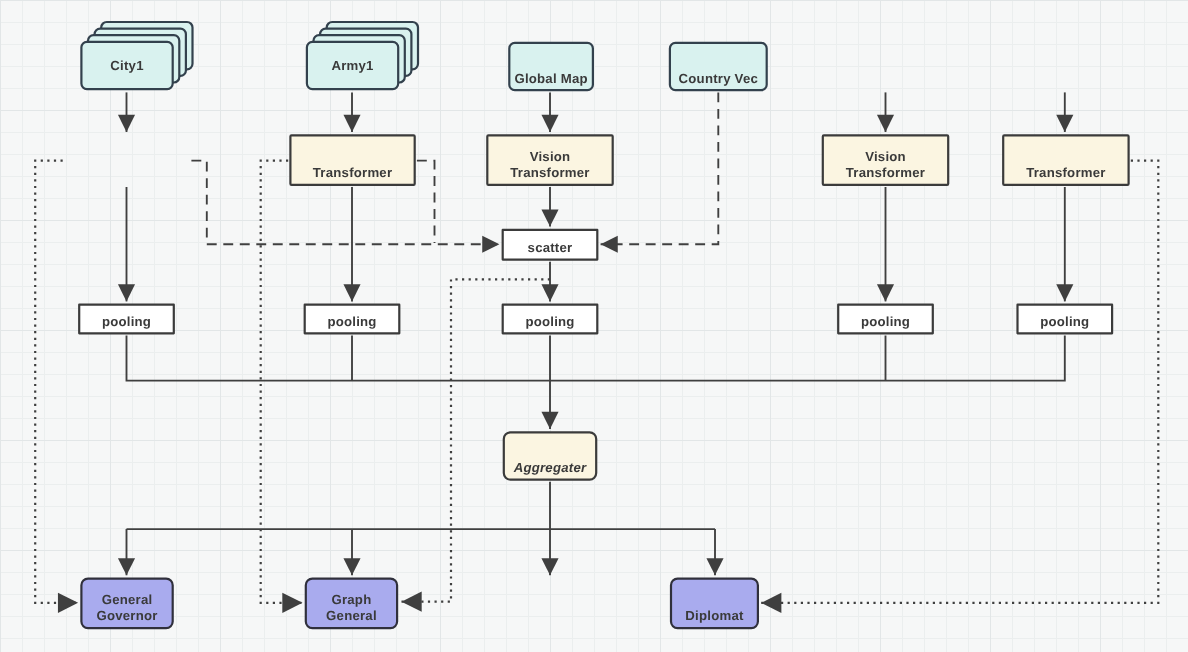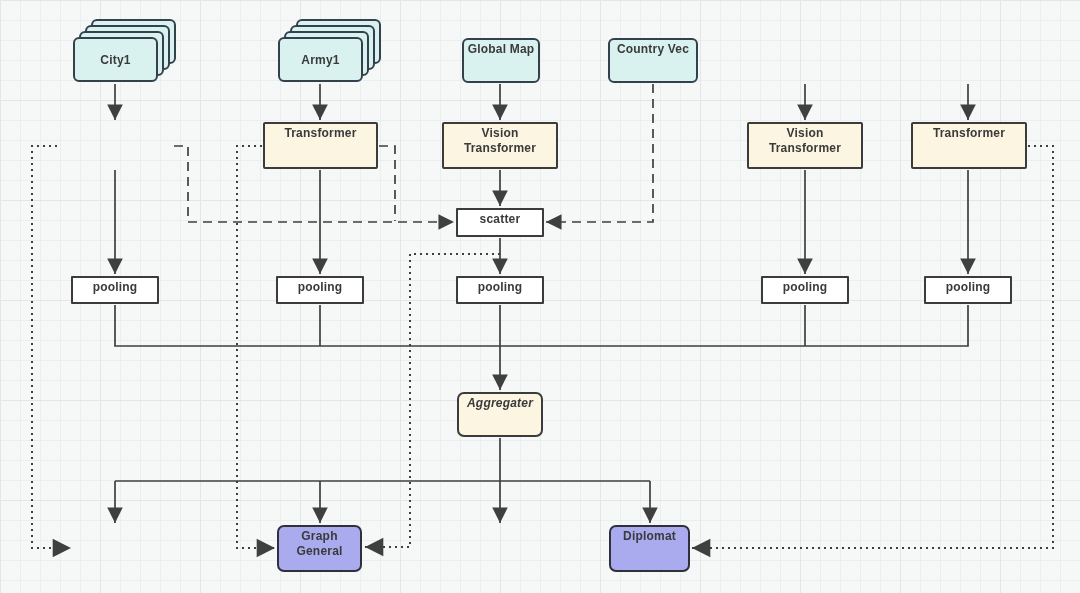--- a/index.html
+++ b/index.html
@@ -27,21 +27,21 @@
       linear-gradient(90deg, var(--grid-major) 1px, transparent 1px),
       linear-gradient(var(--grid-minor) 1px, transparent 1px),
       linear-gradient(90deg, var(--grid-minor) 1px, transparent 1px);
     background-size:100px 100px,100px 100px,20px 20px,20px 20px;
   }
   #edges{position:absolute;left:0;top:0;width:1080px;height:593px;}
   .edge{fill:none;stroke:var(--edge-color);stroke-width:1.7px;}
   .edge.dashed{stroke-dasharray:9 6;}
   .edge.dotted{stroke-dasharray:2 4;stroke-width:2px;}
   .node{
-    position:absolute;display:flex;align-items:flex-start;justify-content:center;
+    position:absolute;display:flex;align-items:flex-end;justify-content:center;
     text-align:center;box-sizing:border-box;border:2px solid var(--node-beige-border);
     font-size:12px;font-weight:700;color:var(--label-color);line-height:1.25;
     letter-spacing:.2px;padding:2px;
   }
   .cyan{background:var(--node-cyan);border-color:var(--node-cyan-border);border-radius:6px;}
   .beige{background:var(--node-beige);border-color:var(--node-beige-border);border-radius:2px;}
   .beige.rounded{border-radius:7px;font-style:italic;}
   .white{background:var(--node-white);border-color:var(--node-white-border);border-radius:1px;}
   .purple{background:var(--node-purple);border-color:var(--node-purple-border);border-radius:7px;}
   .stack{position:absolute;}
@@ -159,20 +159,23 @@
     <span class="lbl">pooling</span>
   </div>
   <div class="node white" style="left:924px;top:276px;width:88px;height:28px">
     <span class="lbl">pooling</span>
   </div>
 
   <div class="node beige rounded" style="left:457px;top:392px;width:86px;height:45px">
     <span class="lbl">Aggregater</span>
   </div>
 
+  <div class="node purple" style="left:73px;top:525px;width:85px;height:47px">
+    <span class="lbl" style="max-width:62px">General Governor</span>
+  </div>
   <div class="node purple" style="left:277px;top:525px;width:85px;height:47px">
     <span class="lbl" style="max-width:55px">Graph General</span>
   </div>
   <div class="node purple" style="left:609px;top:525px;width:81px;height:47px">
     <span class="lbl">Diplomat</span>
   </div>
 
 </div>
 
 </body></html>

